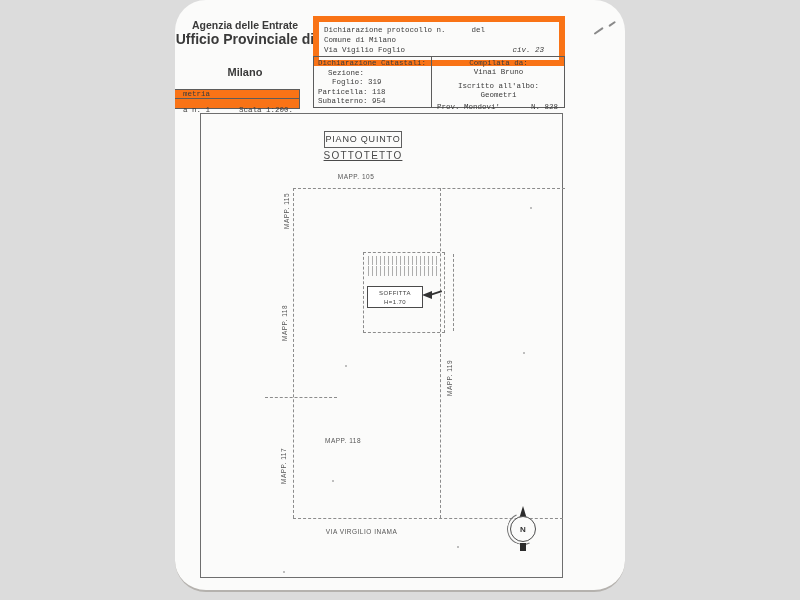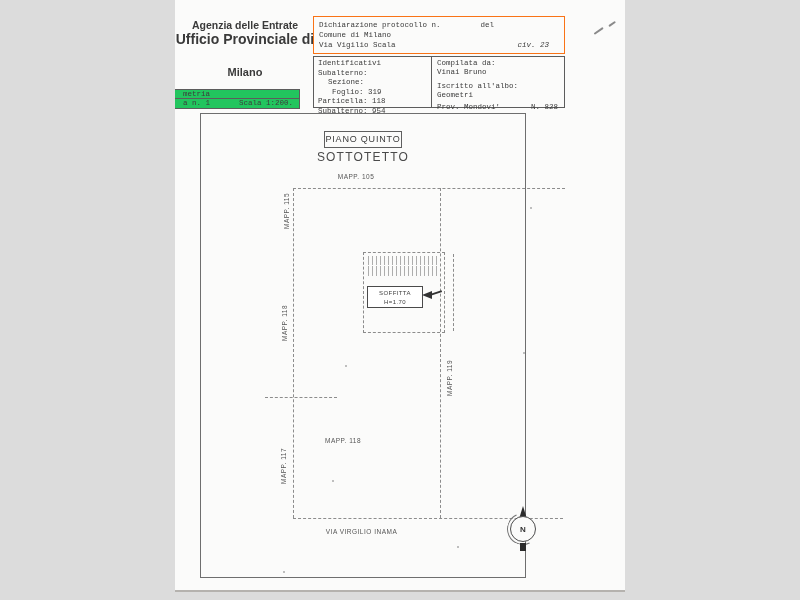--- a/index.html
+++ b/index.html
@@ -1,72 +1,72 @@
 <!DOCTYPE html>
 <html><head>
 <meta charset="utf-8">
 <style>
   * { margin:0; padding:0; box-sizing:border-box; }
   html,body { width:800px; height:600px; overflow:hidden; }
   body { background:#dcdcdc; position:relative; font-family:"Liberation Sans", sans-serif; }
 
   .paper { position:absolute; left:175px; top:0; width:450px; height:592px;
-           background:#fbfbfa; overflow:hidden; border-bottom:2px solid #b5b2ae; }
+           background:#fbfbfa; overflow:hidden; border-bottom:2px solid #b5b2ae;border-radius:31px; }
 
   
   .agency-block { position:absolute; left:-15px; top:18px; width:170px; text-align:center;
                   color:#3a3a3a; font-weight:bold; }
   .agency-l1 { font-size:10.5px; line-height:14px; }
   .agency-l2 { font-size:13px; line-height:17px; letter-spacing:0.3px; }
   .agency-l3 { font-size:14px; line-height:14px; }
   .agency-l4 { font-size:11px; line-height:15px;margin-top:19px; }
 
   
   .plan-box { position:absolute; left:-35px; top:89px; width:160px; height:20px;
-              border:1px solid #5c5c5c; background:#22c55e;
+              border:1px solid #5c5c5c; background:#f97316;
               font-family:"Liberation Mono", monospace; font-size:7.5px; color:#3c3c3c; }
   .plan-row1 { height:9px; line-height:9px; border-bottom:1px solid #5c5c5c; padding-left:42px; }
-  .plan-row2 { display:flex; height:9px; line-height:9px; padding-left:42px; }
+  .plan-row2 { display:flex; height:9px; line-height:9px; padding-left:42px;margin-top:7px; }
   .plan-row2 .right { margin-left:auto; padding-right:6px; }
 
   
-  .decl-box { position:absolute; left:138px; top:16px; width:252px; height:38px;
-              border:1px solid #f97316; padding:3px 5px 0 5px;
+  .decl-box { position:absolute; left:138px; top:16px; width:252px; height:50px;
+              border:6px solid #f97316; padding:3px 5px 0 5px;
               font-family:"Liberation Mono", monospace; font-size:7.5px; color:#3c3c3c; }
   .decl-row { line-height:10px; display:flex; }
-  .decl-del { margin-left:40px; }
+  .decl-del { margin-left:26px; }
   .decl-civ { margin-left:auto; padding-right:10px;font-style:italic; }
 
   
   .ident-box { position:absolute; left:138px; top:56px; width:252px; height:52px;
                border:1px solid #5c5c5c; display:flex;
                font-family:"Liberation Mono", monospace; font-size:7.5px; color:#3c3c3c; }
   .ident-left { width:117px; padding:2px 0 0 4px; }
   .ident-left div { line-height:9.5px; }
   .ind1 { padding-left:10px; } .ind2 { padding-left:14px; }
-  .ident-right { flex:1; border-left:1px solid #5c5c5c; padding:2px 4px 0 5px; }
+  .ident-right { flex:1; border-left:1px solid #5c5c5c; padding:2px 4px 0 5px;text-align:center; }
   .ident-right div { line-height:8.5px; }
   .gap-top { margin-top:6px; }
   .prov-row { display:flex; margin-top:4px; }
   .prov-row .num { margin-left:auto; padding-right:2px; }
 
   
   .hand-mark { position:absolute; height:1.5px; background:#8a8a8a; border-radius:1px; }
   .hm1 { left:418px; top:30px; width:11px; transform:rotate(-35deg); }
   .hm2 { left:433px; top:23px; width:8px; transform:rotate(-35deg); }
 
   
-  .frame { position:absolute; left:25px; top:113px; width:326px; height:465px;
+  .frame { position:absolute; left:25px; top:113px; width:363px; height:465px;
            border:1px solid #6e6e6e; }
 
   .title-box { position:absolute; left:123px; top:17px; width:78px; height:17px;
                border:1px solid #5f5f5f; text-align:center; line-height:15px;
                font-size:9px; letter-spacing:0.8px; color:#3c3c3c; }
   .subtitle { position:absolute; left:99px; top:36px; width:126px; text-align:center;
-              font-size:12px; letter-spacing:1.2px; color:#4a4a4a; }
+              font-size:10px; letter-spacing:1.2px; color:#4a4a4a;text-decoration:underline; }
 
   .dash-h { position:absolute; border-top:1px dashed #8c8c8c; height:0; }
   .dash-v { position:absolute; border-left:1px dashed #8c8c8c; width:0; }
 
   .hlabel { position:absolute; font-size:6.5px; letter-spacing:0.5px; color:#555;
             text-align:center; white-space:nowrap; }
   .vlabel { position:absolute; font-size:6.5px; letter-spacing:0.5px; color:#555;
             white-space:nowrap; transform:rotate(-90deg); transform-origin:0 0; }
 
   
@@ -125,28 +125,28 @@
 
   <div class="decl-box">
     <div class="decl-row">
       <span>Dichiarazione protocollo n.</span>
       <span class="decl-del">del</span>
     </div>
     <div class="decl-row">
       <span>Comune di Milano</span>
     </div>
     <div class="decl-row">
-      <span>Via Vigilio Scala</span>
+      <span>Via Vigilio Foglio</span>
       <span class="decl-civ">civ. 23</span>
     </div>
   </div>
 
   <div class="ident-box">
     <div class="ident-left">
-      <div>Identificativi Subalterno:</div>
+      <div>Dichiarazione Catastali:</div>
       <div class="ind1">Sezione:</div>
       <div class="ind2">Foglio: 319</div>
       <div>Particella: 118</div>
       <div>Subalterno: 954</div>
     </div>
     <div class="ident-right">
       <div>Compilata da:</div>
       <div>Vinai Bruno</div>
       <div class="gap-top">Iscritto all'albo:</div>
       <div>Geometri</div>

